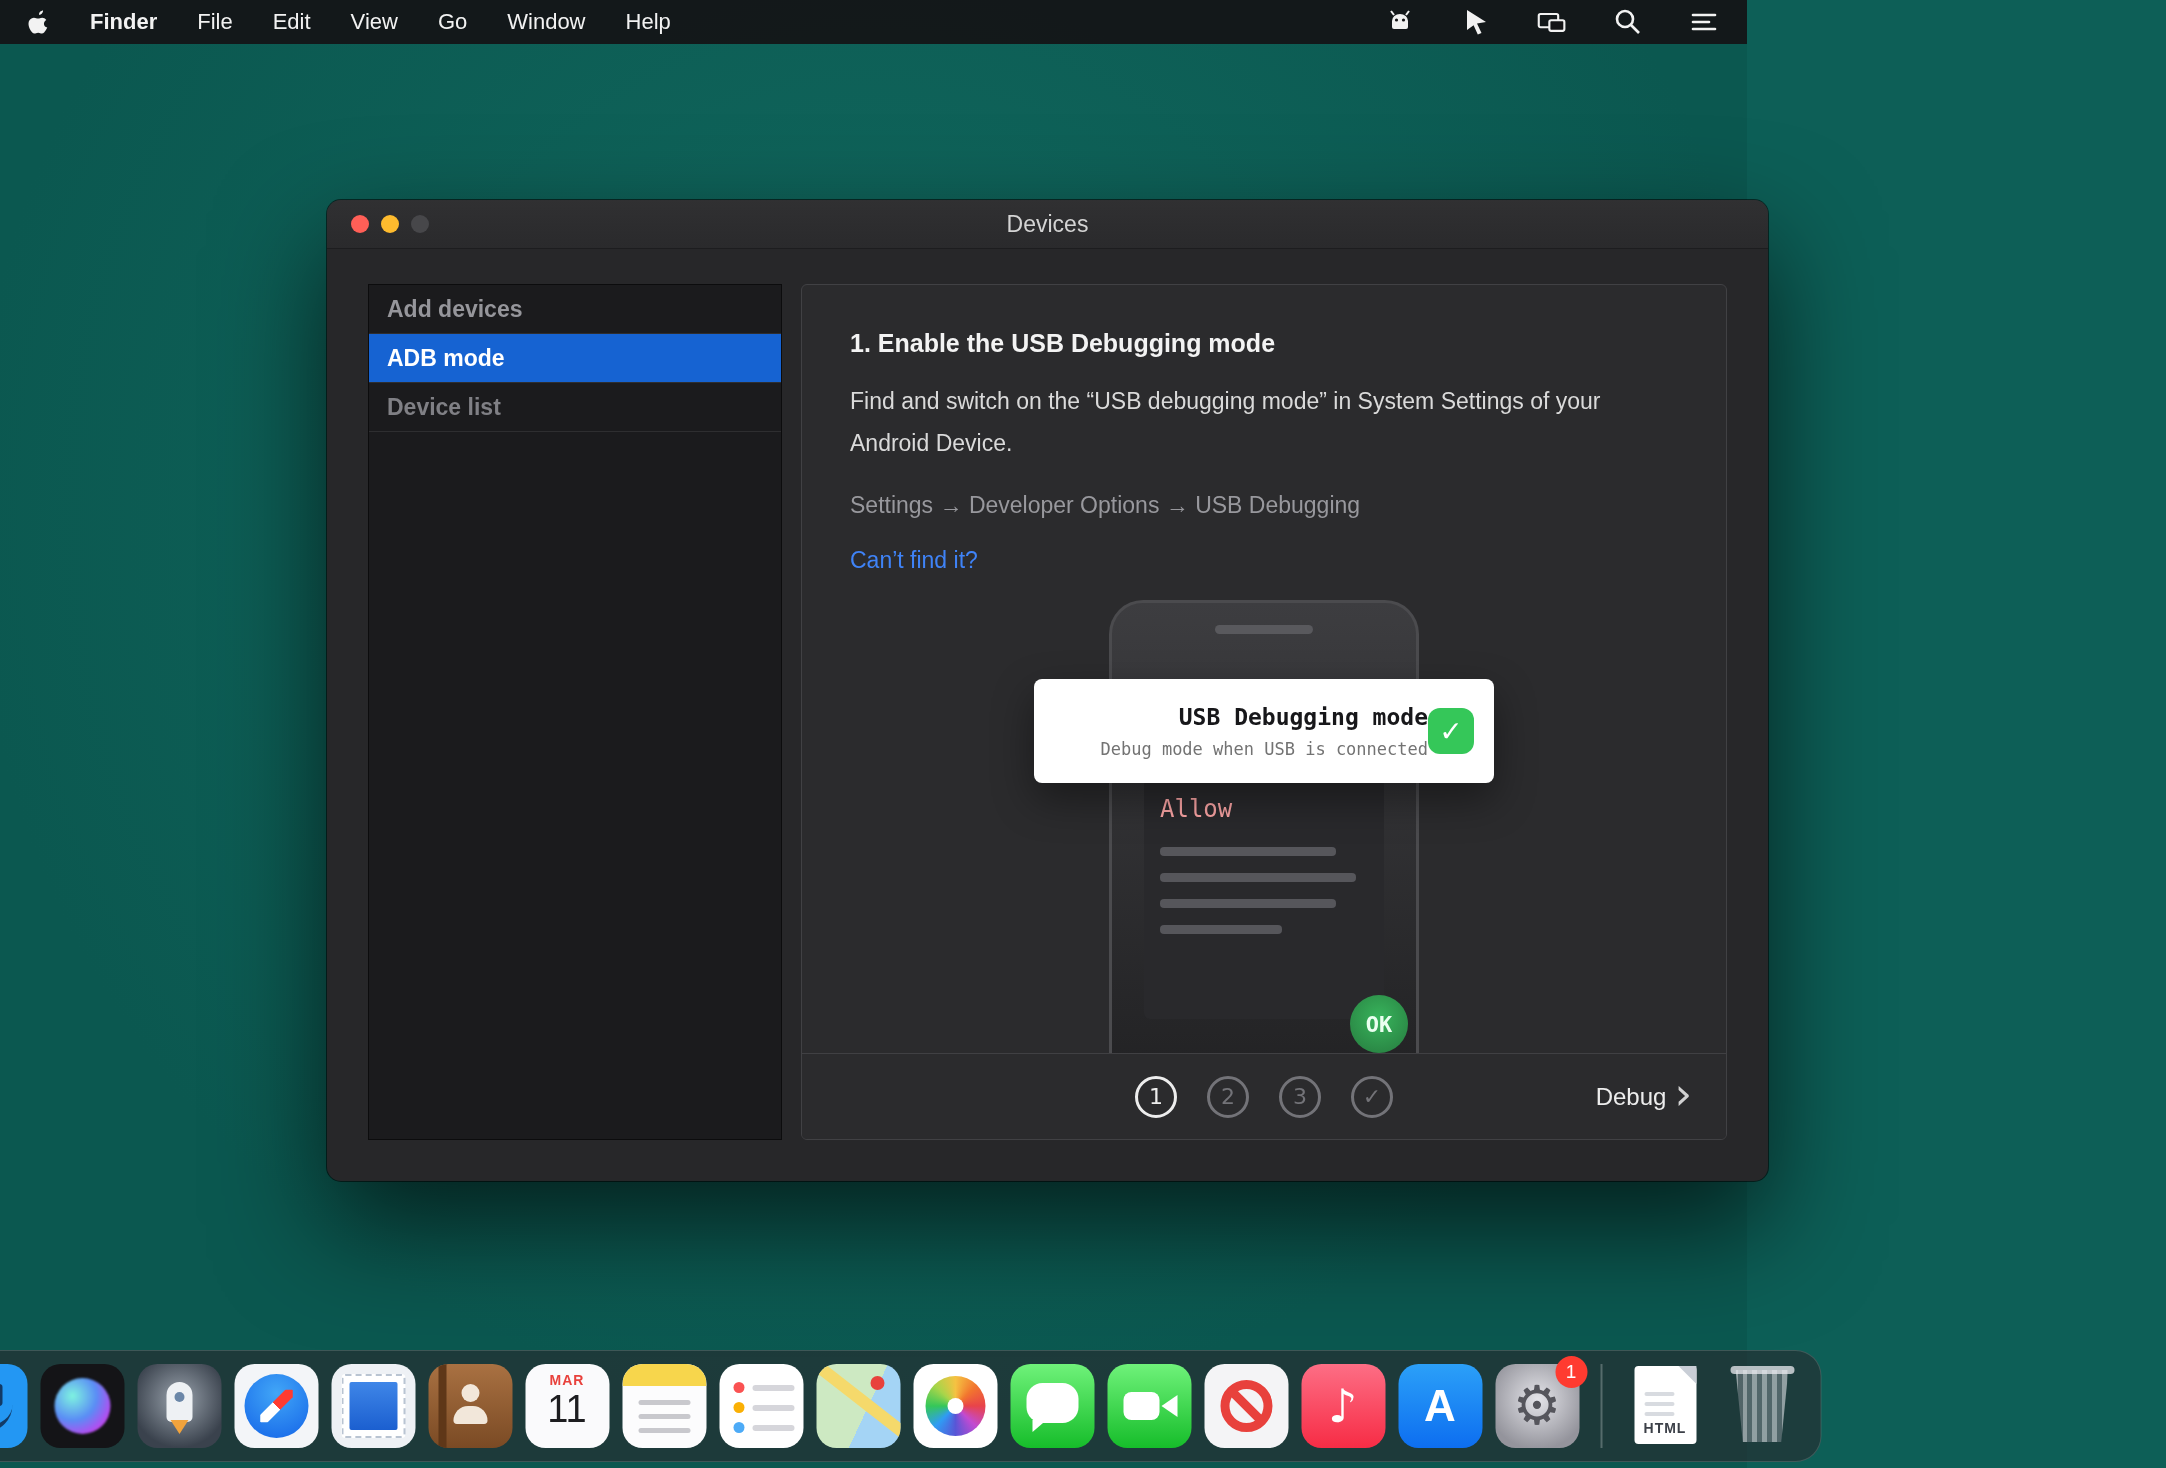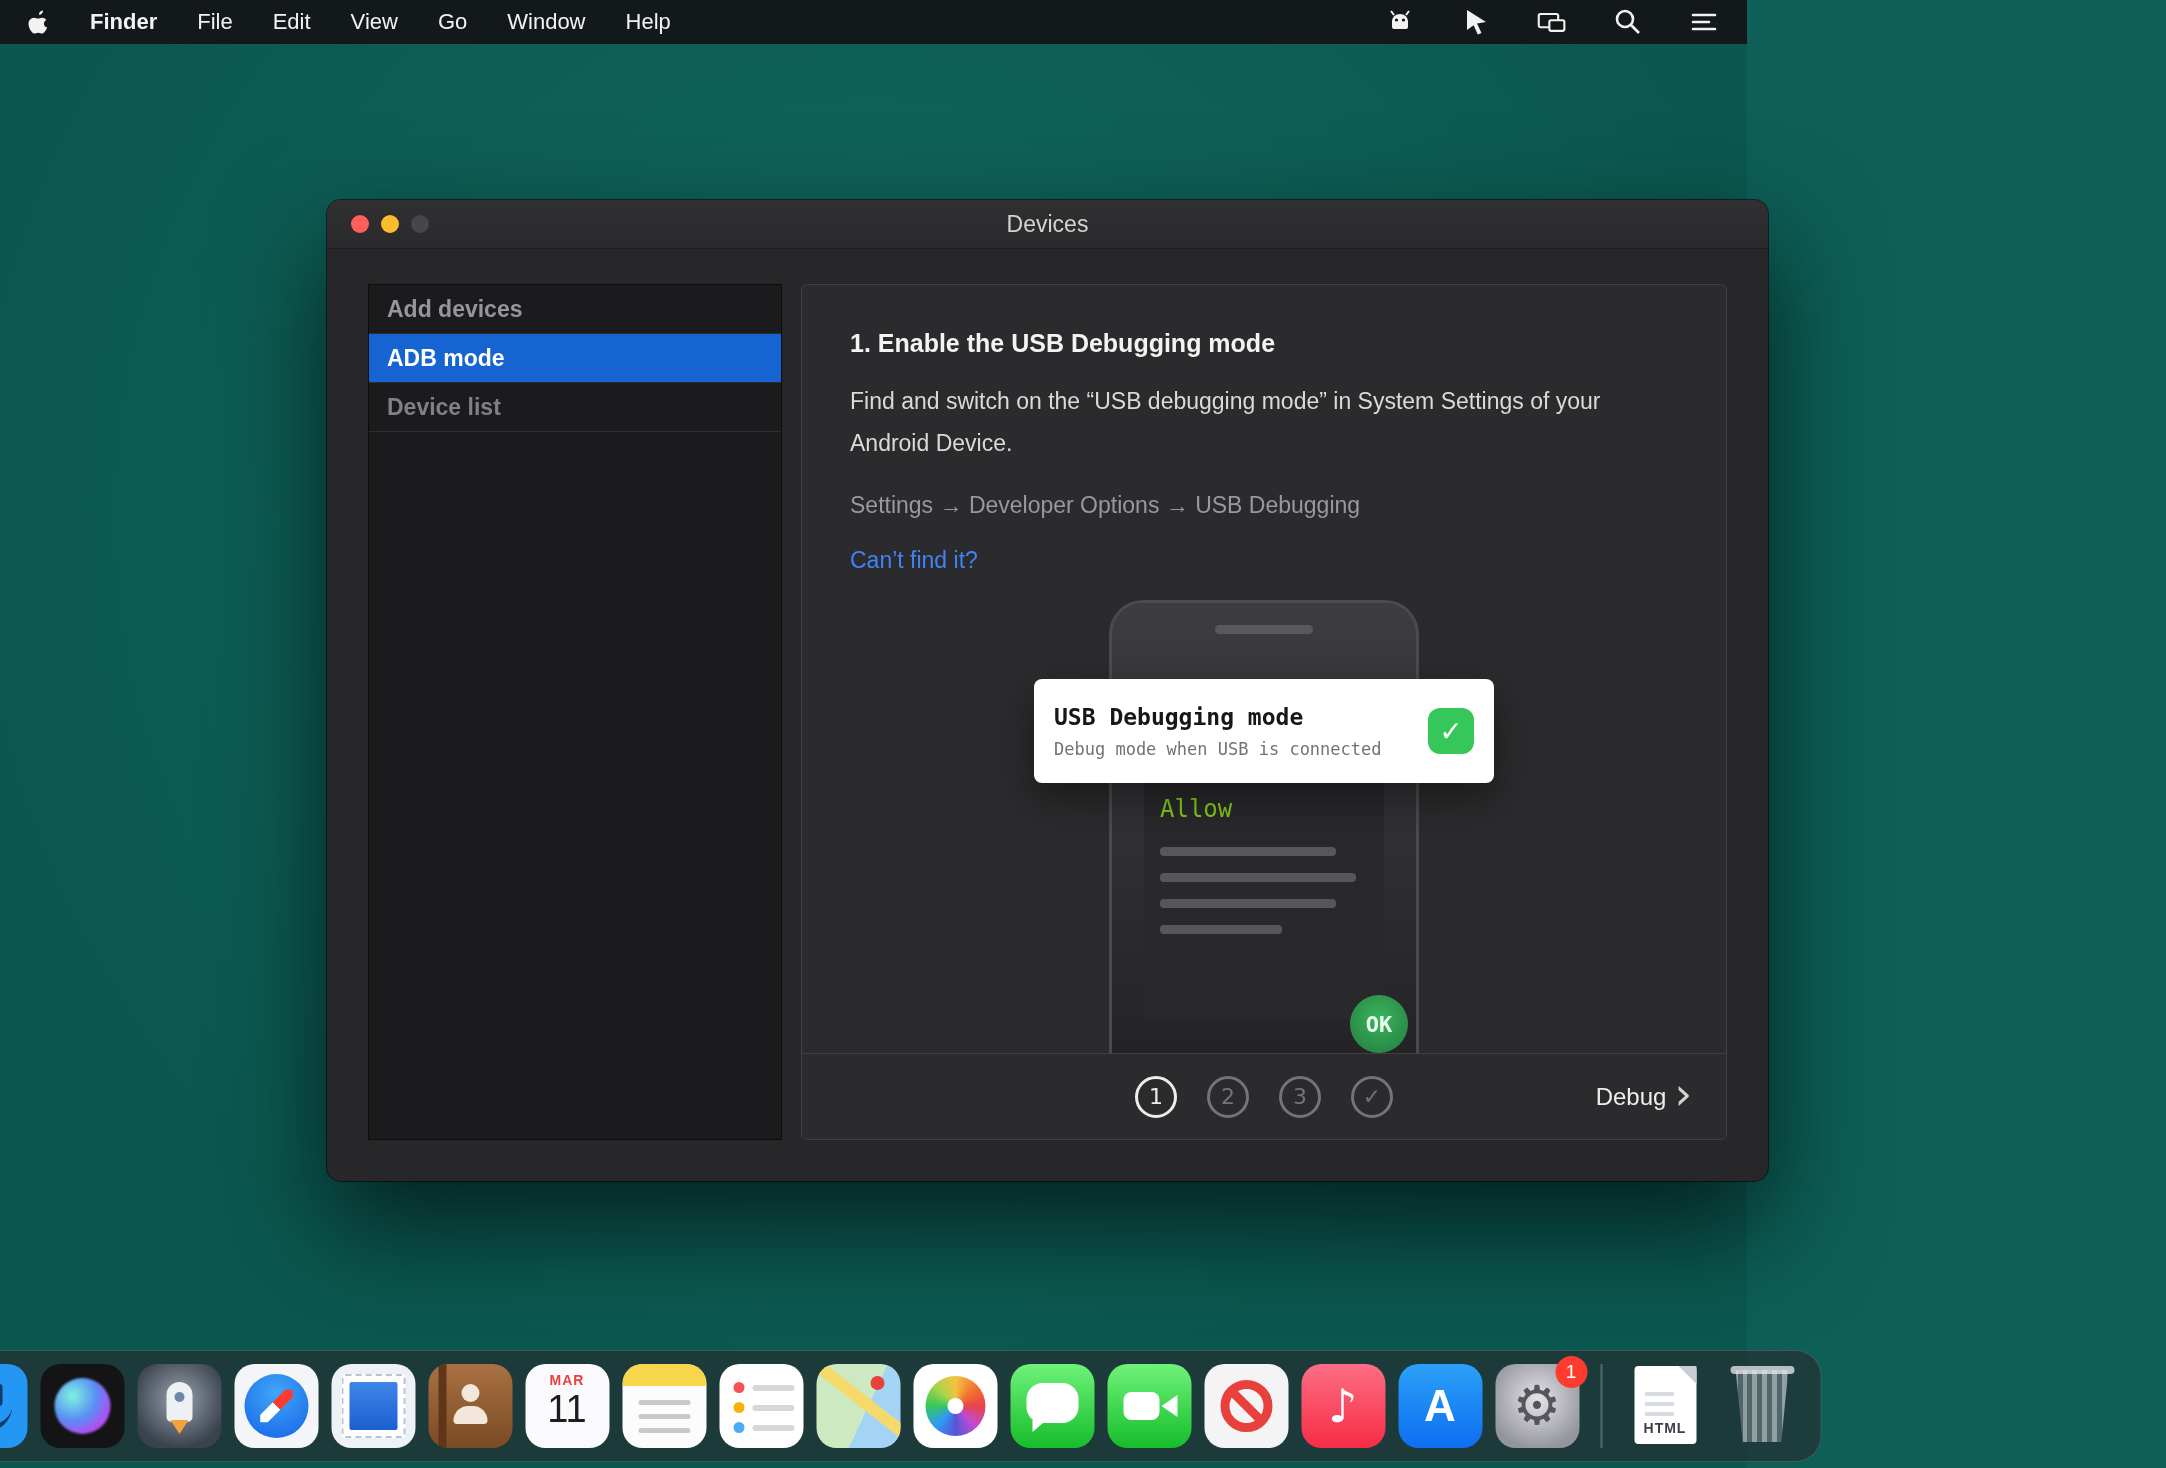--- a/index.html
+++ b/index.html
@@ -78,41 +78,41 @@
     background:linear-gradient(#3d3d40,#222224);
     border:3px solid #4b4b4e;border-bottom:none;
     border-radius:34px 34px 0 0;z-index:1;
   }
   .speaker{position:absolute;top:22px;left:50%;transform:translateX(-50%);width:98px;height:9px;border-radius:5px;background:#59595d;}
   .phone-dialog{
     position:absolute;left:50%;transform:translateX(-50%);top:176px;
     width:240px;height:240px;background:#29292c;border-radius:6px;
     padding:16px 16px 0 16px;box-sizing:border-box;
   }
-  .allow{font-family:"DejaVu Sans Mono",monospace;font-size:24px;color:#84cc16;}
+  .allow{font-family:"DejaVu Sans Mono",monospace;font-size:24px;color:#fca5a5;}
   .bar{height:9px;border-radius:4px;background:#56565b;margin-top:17px;}
   .bar.b1{width:176px;margin-top:24px;}
   .bar.b2{width:196px;}
   .bar.b3{width:176px;}
   .bar.b4{width:122px;}
   .ok-btn{
     position:absolute;right:-24px;bottom:-34px;width:58px;height:58px;border-radius:50%;
     background:radial-gradient(circle at 50% 40%, #38b45c, #267a3e);
     display:flex;align-items:center;justify-content:center;
     font-family:"DejaVu Sans Mono",monospace;font-weight:bold;font-size:22px;color:#eafff0;
   }
 
   
   .card{
     position:absolute;left:232px;top:394px;width:460px;height:104px;
     background:#ffffff;border-radius:8px;z-index:5;
     box-shadow:0 16px 40px rgba(0,0,0,0.4);
     display:flex;align-items:center;padding:0 20px;box-sizing:border-box;
   }
-  .card-text{flex:1;min-width:0;}
+  .card-text{flex:1;min-width:0;text-align:right;}
   .card-title{font-family:"DejaVu Sans Mono",monospace;font-size:23px;font-weight:bold;color:#17171a;}
   .card-sub{font-family:"DejaVu Sans Mono",monospace;font-size:17px;color:#737373;margin-top:9px;}
   .checkbox{
     width:46px;height:46px;border-radius:12px;background:#35c759;flex:0 0 auto;
     display:flex;align-items:center;justify-content:center;
     color:#fff;font-size:28px;font-weight:bold;font-family:"DejaVu Sans",sans-serif;
   }
 
   
   .panel-footer{

